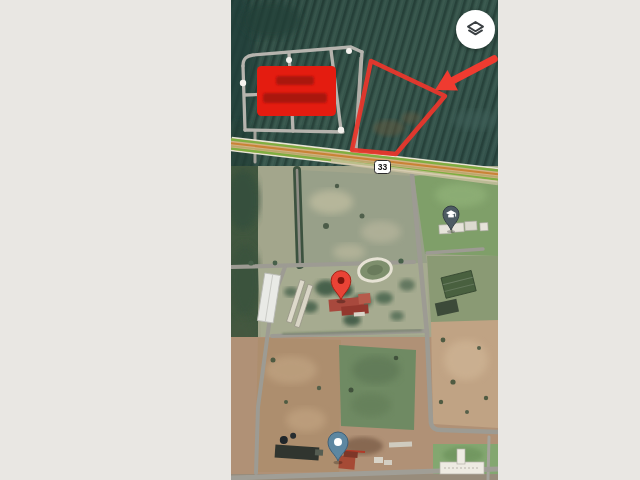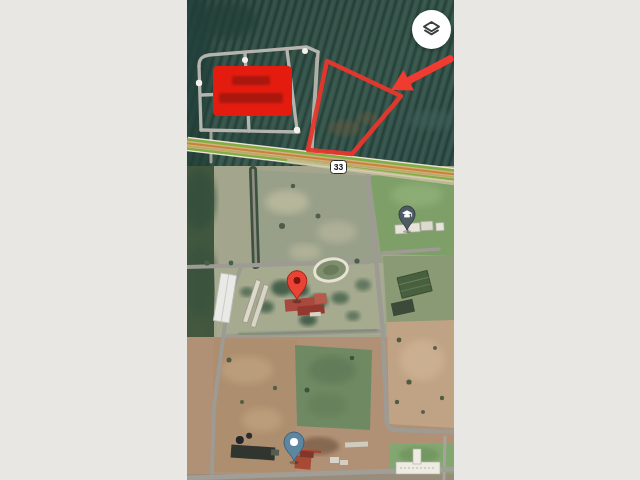--- a/index.html
+++ b/index.html
@@ -2,21 +2,21 @@
 <html><head>
 <meta charset="utf-8">
 <style>
   html,body{margin:0;padding:0;}
   body{
     width:640px;height:480px;overflow:hidden;
     background:#e9e7e3;
     font-family:"Liberation Sans", sans-serif;
     position:relative;
   }
-  .stage{position:absolute;inset:0;}
+  .stage{position:absolute;inset:0;margin-left:44px;}
   .map{
     position:absolute;left:187px;top:0;width:267px;height:480px;
     background:#9aa086;overflow:hidden;
   }
   .map svg.terrain{position:absolute;left:0;top:0;}
   .route-shield{
     position:absolute;left:143px;top:160px;width:17px;height:14px;
     background:#ffffff;border:1.6px solid #2b2b2b;border-radius:3.5px;
     box-sizing:border-box;display:flex;align-items:center;justify-content:center;
     font-size:8.5px;font-weight:bold;color:#151515;letter-spacing:0;

